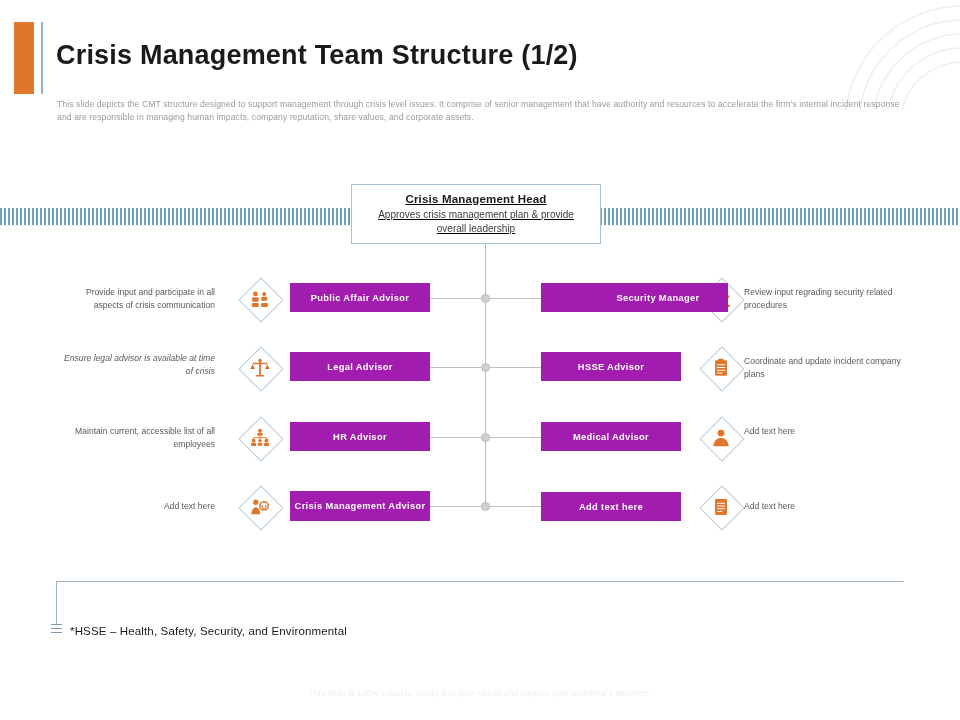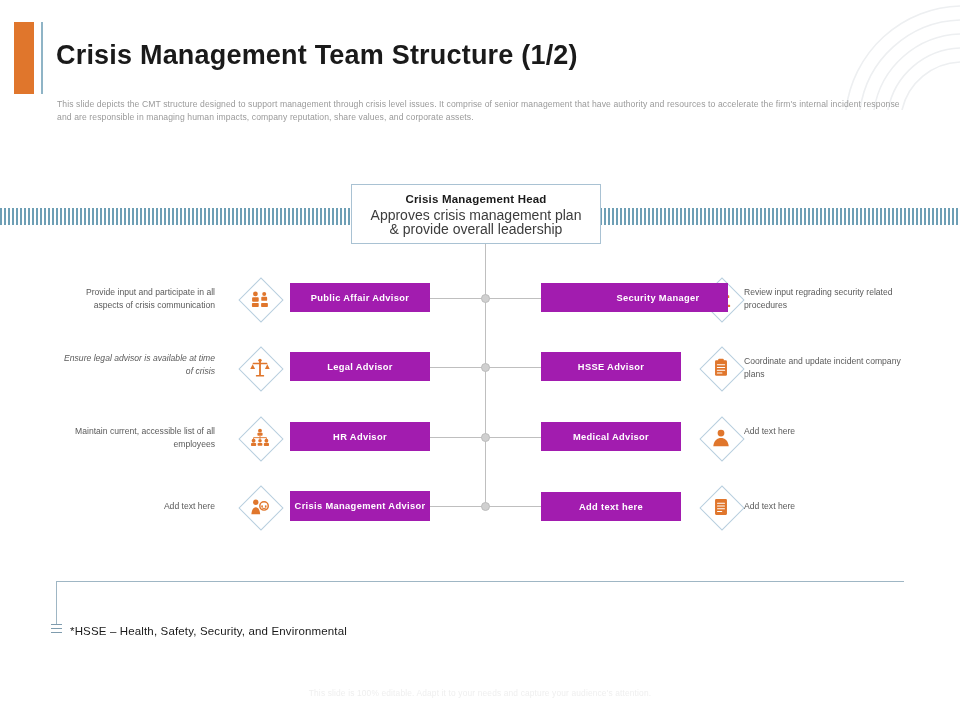--- a/index.html
+++ b/index.html
@@ -37,23 +37,24 @@
     background:repeating-linear-gradient(90deg,#6E9FB5 0px,#6E9FB5 2px,#ffffff 2px,#ffffff 4px);
   }
 
   
   .head-box{
     position:absolute;left:351px;top:184px;width:250px;height:60px;
     background:#ffffff;border:1px solid #A9C2D3;
     box-sizing:border-box;text-align:center;
     display:flex;flex-direction:column;justify-content:center;
     z-index:5;
+    text-decoration:underline;
   }
   .head-title{font-size:11.5px;font-weight:bold;color:#1a1a1a;margin-bottom:3px;letter-spacing:0.2px;}
-  .head-desc{font-size:14px;color:#3c3c3c;line-height:14px;padding:0 16px;}
+  .head-desc{font-size:10px;color:#3c3c3c;line-height:14px;padding:0 16px;}
 
   
   .center-line{position:absolute;left:485px;top:244px;width:1px;height:265px;background:#BFBFBF;z-index:1;}
   .node{
     position:absolute;width:9px;height:9px;border-radius:50%;
     background:#D0D0D0;border:1px solid #BDBDBD;box-sizing:border-box;
     left:481px;z-index:3;
   }
   .hconn{position:absolute;height:1px;background:#BFBFBF;z-index:1;}
 

